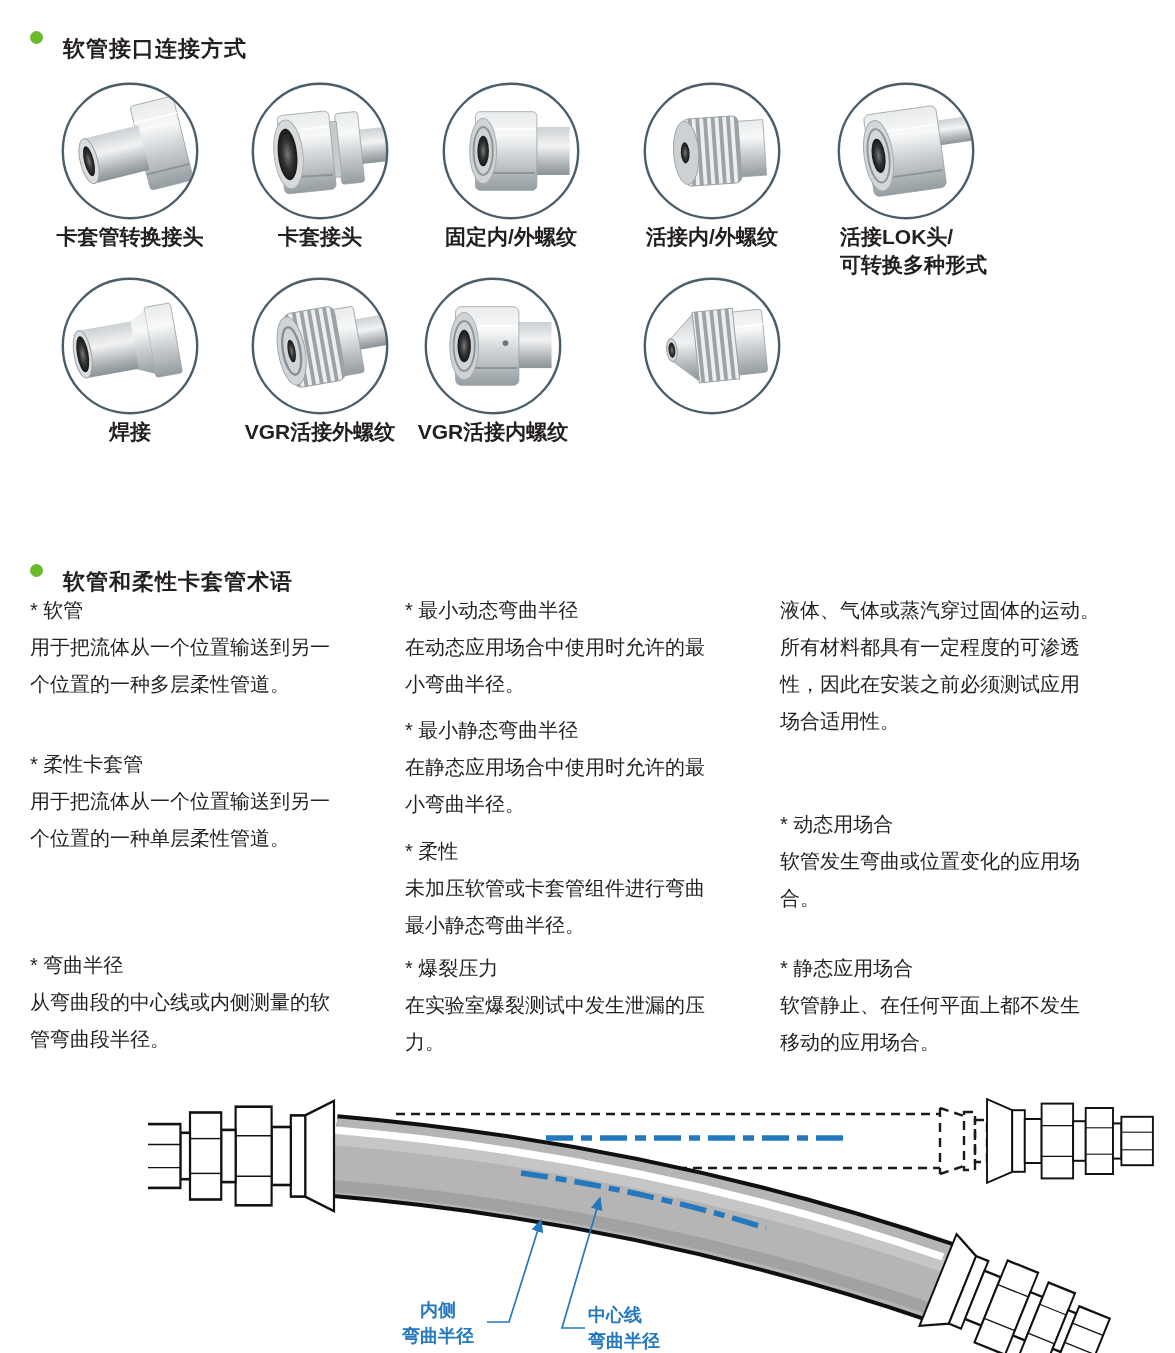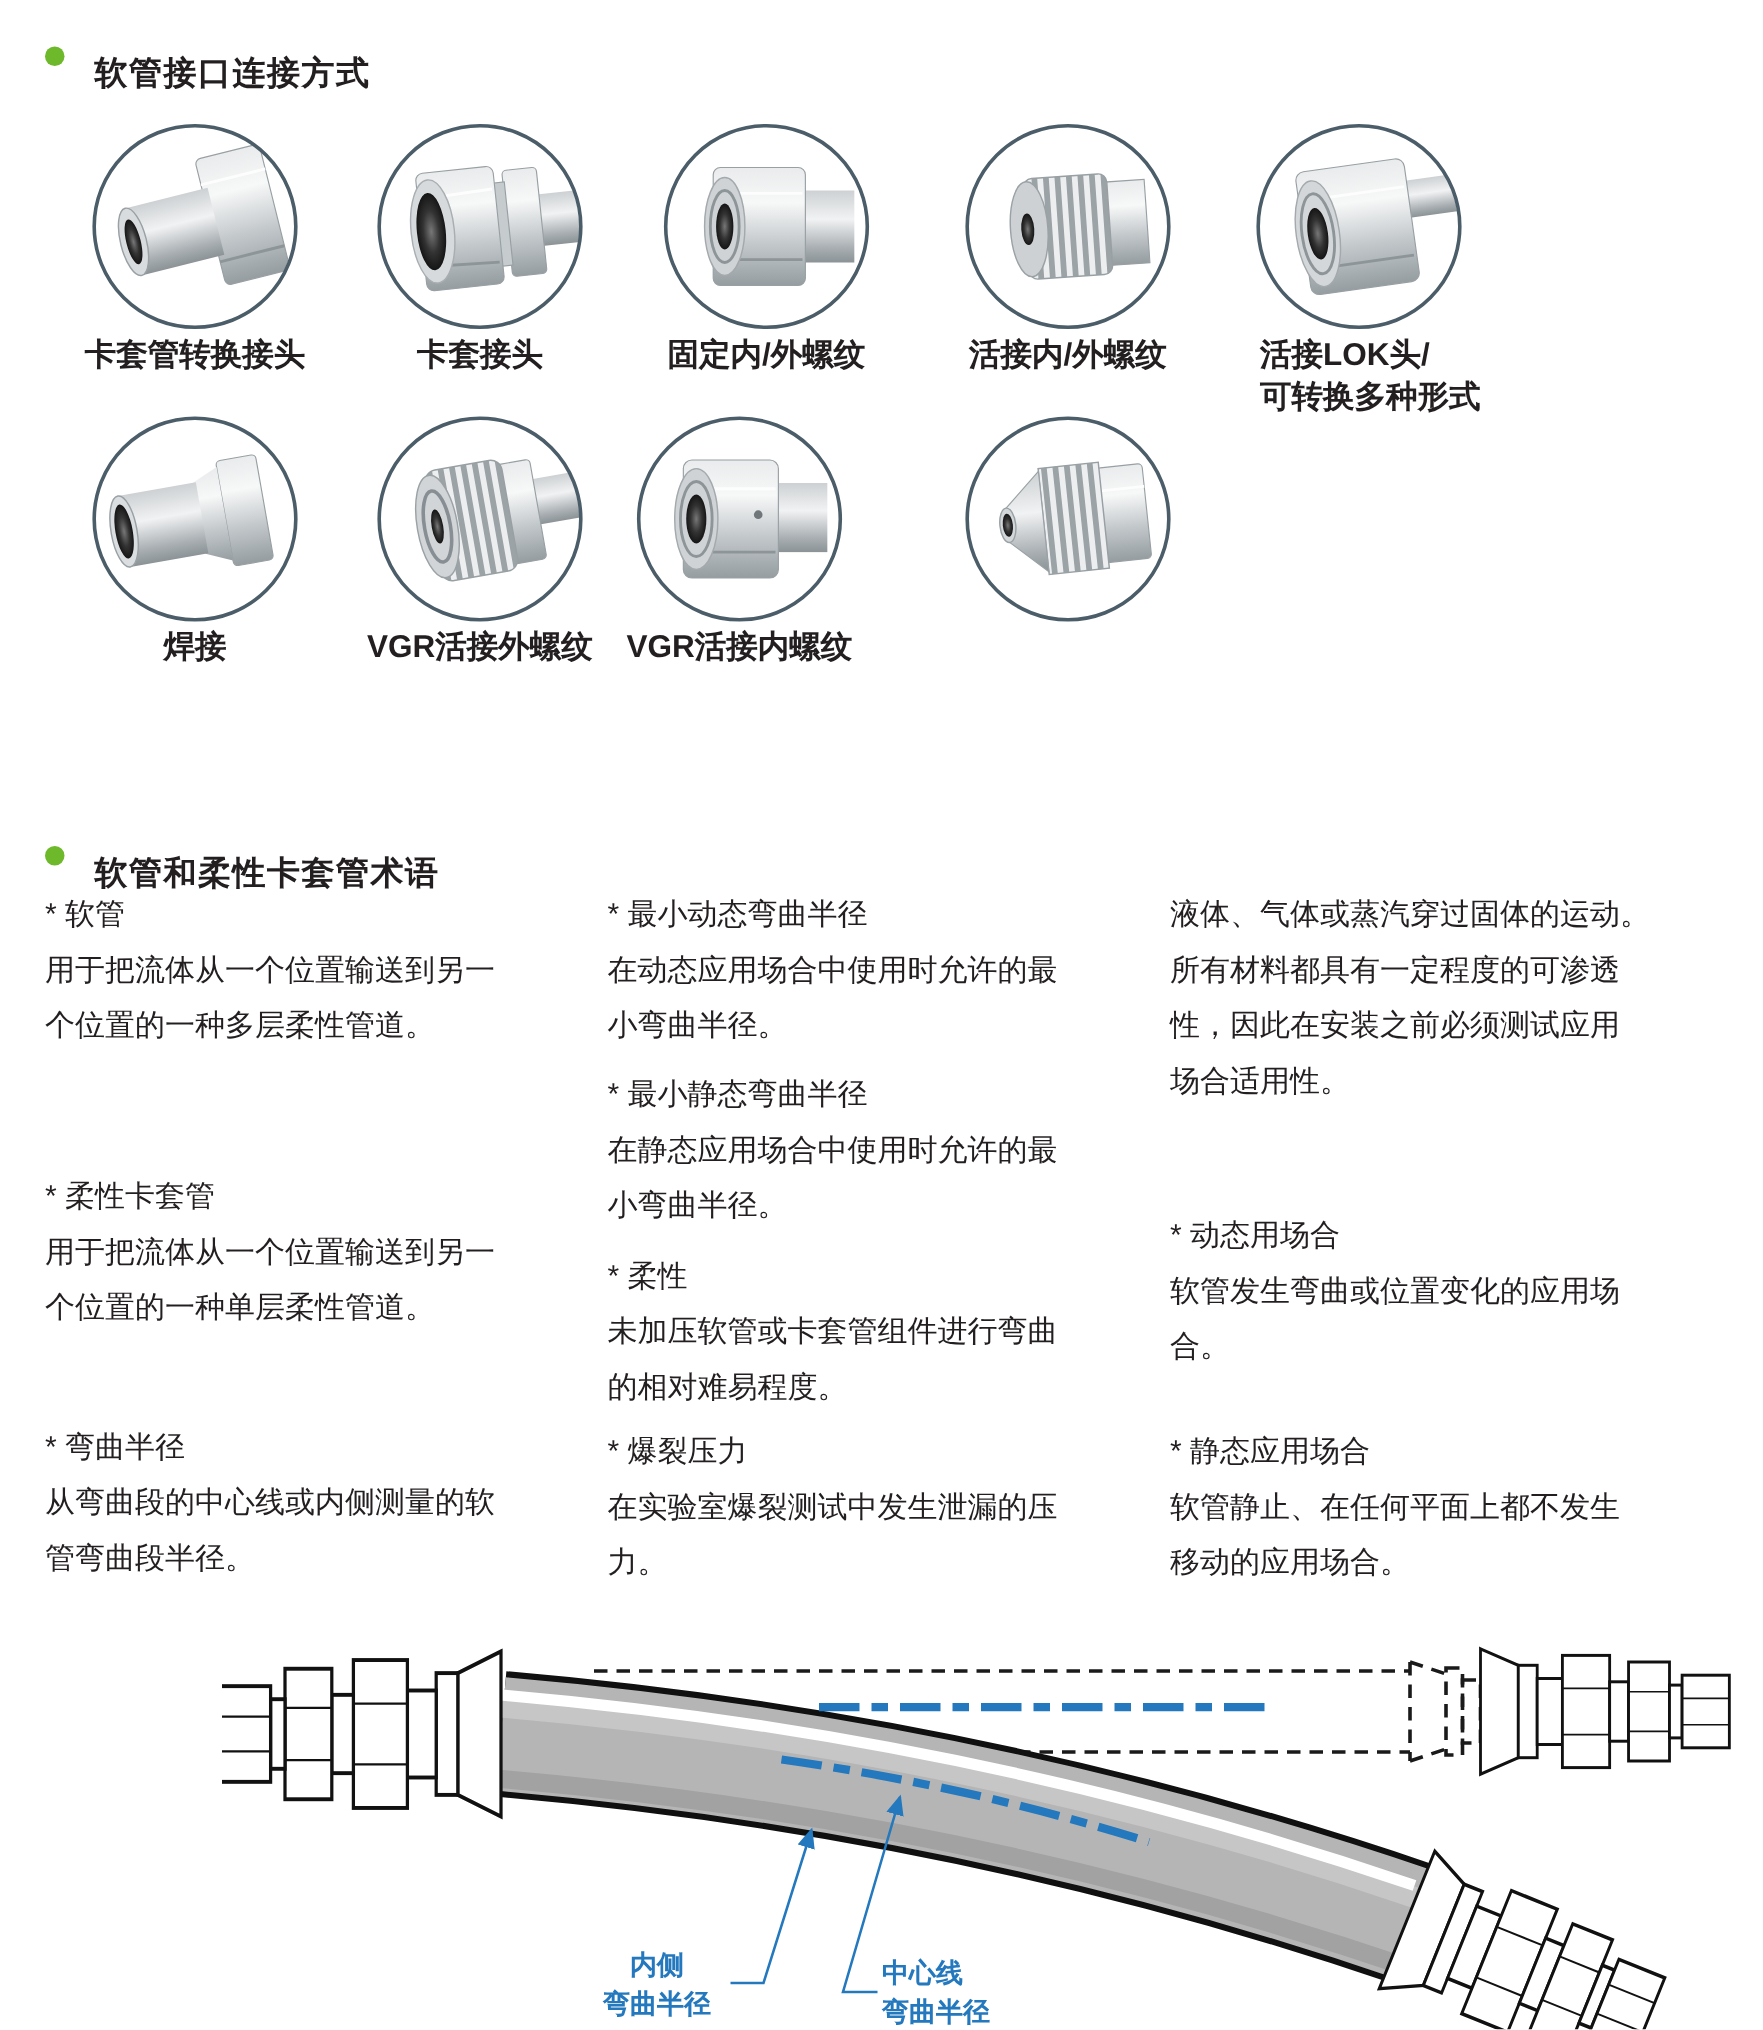--- a/index.html
+++ b/index.html
@@ -249,21 +249,21 @@
   <div class="sec-hd" style="top:543px">
     <span class="dot"></span>
     <span class="sec-title">软管和柔性卡套管术语</span>
   </div>
 
   <div class="term" style="left:30px;top:592px">
     <div class="t-title">* 软管</div>
     <div class="t-body">用于把流体从一个位置输送到另一
 个位置的一种多层柔性管道。</div>
   </div>
-  <div class="term" style="left:30px;top:780px">
+  <div class="term" style="left:30px;top:746px">
     <div class="t-title">* 柔性卡套管</div>
     <div class="t-body">用于把流体从一个位置输送到另一
 个位置的一种单层柔性管道。</div>
   </div>
   <div class="term" style="left:30px;top:947px">
     <div class="t-title">* 弯曲半径</div>
     <div class="t-body">从弯曲段的中心线或内侧测量的软
 管弯曲段半径。</div>
   </div>
 
@@ -273,21 +273,21 @@
 小弯曲半径。</div>
   </div>
   <div class="term" style="left:405px;top:712px">
     <div class="t-title">* 最小静态弯曲半径</div>
     <div class="t-body">在静态应用场合中使用时允许的最
 小弯曲半径。</div>
   </div>
   <div class="term" style="left:405px;top:833px">
     <div class="t-title">* 柔性</div>
     <div class="t-body">未加压软管或卡套管组件进行弯曲
-的相对难易程度。</div>
+最小静态弯曲半径。</div>
   </div>
   <div class="term" style="left:405px;top:950px">
     <div class="t-title">* 爆裂压力</div>
     <div class="t-body">在实验室爆裂测试中发生泄漏的压
 力。</div>
   </div>
 
   <div class="term" style="left:780px;top:592px">
     <div class="t-body">液体、气体或蒸汽穿过固体的运动。
 所有材料都具有一定程度的可渗透

